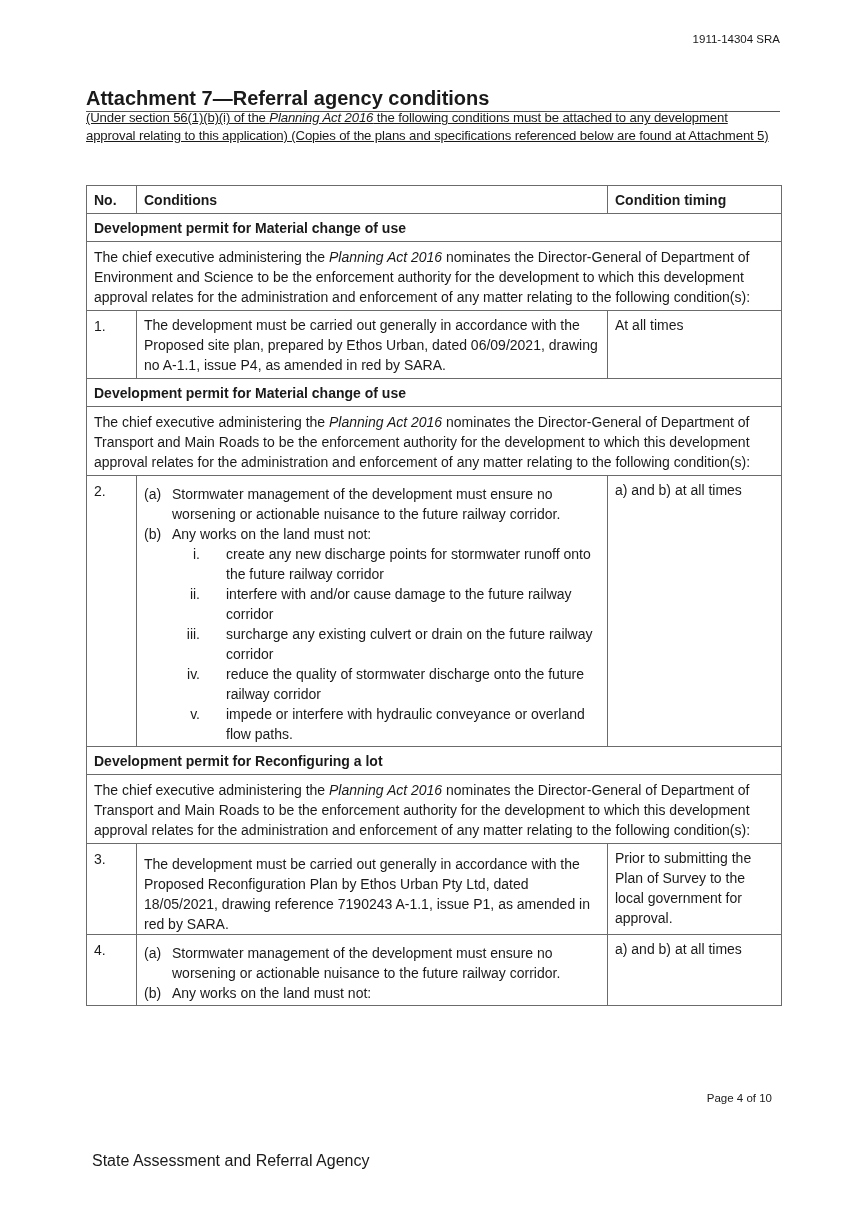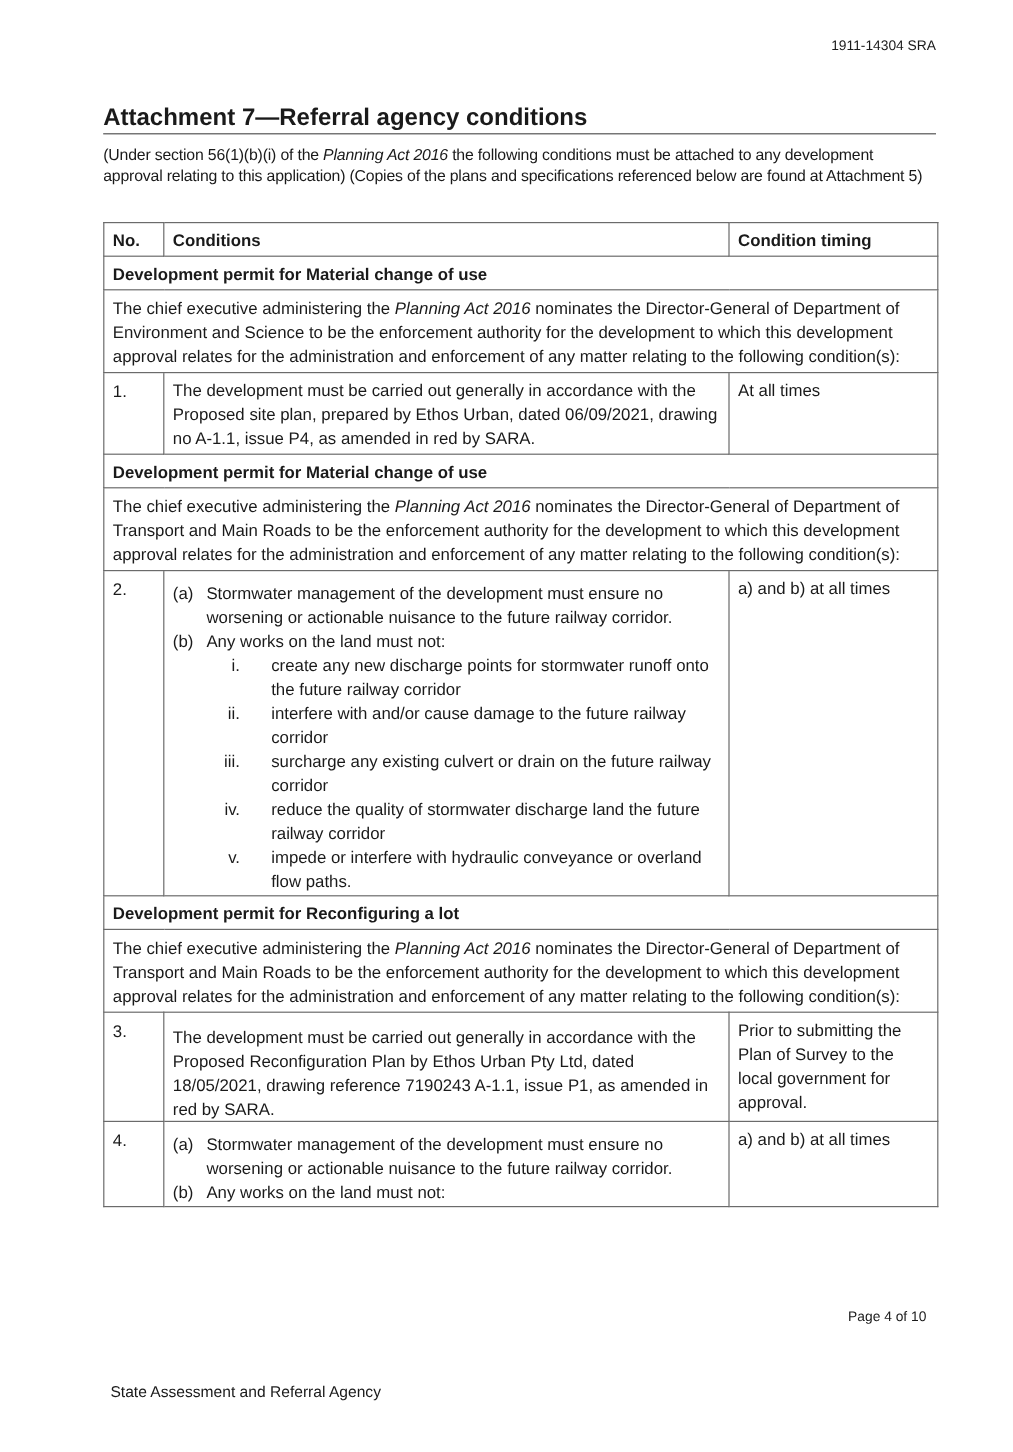--- a/index.html
+++ b/index.html
@@ -7,22 +7,22 @@
     width: 844px; height: 1210px; position: relative; overflow: hidden;
     font-family: "Liberation Sans", sans-serif; color: #1a1a1a;
   }
   .ref { position: absolute; top: 33px; right: 64px; font-size: 11.5px; }
   .title {
     position: absolute; left: 86px; top: 86px; width: 694px;
     font-size: 20px; font-weight: bold; margin: 0;
     border-bottom: 1.5px solid #555; padding-bottom: 1px; line-height: 24px;
   }
   .intro {
-    position: absolute; left: 86px; top: 120px; width: 694px;
-    font-size: 13.2px; line-height: 18px; margin: 0; letter-spacing: -0.15px;
+    position: absolute; left: 86px; top: 109px; width: 694px;
+    font-size: 13.2px; line-height: 18px; margin: 0; letter-spacing: -0.15px; text-decoration: underline;
   }
   .intro i { font-style: italic; }
   table.conds {
     position: absolute; left: 86px; top: 185px; width: 695px;
     border-collapse: collapse; font-size: 14px; table-layout: fixed;
   }
   table.conds td, table.conds th {
     border: 1.2px solid #6b6b6b; vertical-align: top; text-align: left;
     padding: 0 7px; line-height: 20px;
   }
@@ -39,21 +39,21 @@
   td.timing { padding-top: 4px !important; }
   td.cond-list { padding-top: 8px !important; padding-bottom: 2px !important; line-height: 22.3px; }
   .item { display: flex; }
   .item .lbl { width: 28px; flex: none; }
   .sub { display: flex; }
   .sub .rl { width: 54px; flex: none; text-align: right; padding-right: 26px; box-sizing: border-box; padding-left: 0; }
   .sub .rl { margin-left: 28px; width: 54px; }
   .sub .tx { flex: 1; }
   td.cond-3 { padding-top: 10px !important; padding-bottom: 0 !important; line-height: 22.3px; }
   td.timing-3 { padding-top: 4px !important; line-height: 20px; }
-  .footer-left { position: absolute; left: 92px; top: 1152px; font-size: 13px; }
+  .footer-left { position: absolute; left: 92px; top: 1152px; font-size: 16px; }
   .footer-right { position: absolute; right: 72px; top: 1092px; font-size: 11.5px; }
 </style>
 </head>
 <body>
 
 <div class="ref">1911-14304 SRA</div>
 
 <h1 class="title">Attachment 7—Referral agency conditions</h1>
 
 <p class="intro"><span>(Under section 56(1)(b)(i) of the </span><i>Planning Act 2016</i><span> the following conditions must be attached to any development approval relating to this application) (Copies of the plans and specifications referenced below are found at Attachment 5)</span></p>
@@ -107,21 +107,21 @@
       <div class="sub">
             <span class="rl">ii.</span>
             <span class="tx">interfere with and/or cause damage to the future railway corridor</span>
           </div>
       <div class="sub">
             <span class="rl">iii.</span>
             <span class="tx">surcharge any existing culvert or drain on the future railway corridor</span>
           </div>
       <div class="sub">
             <span class="rl">iv.</span>
-            <span class="tx">reduce the quality of stormwater discharge land the future railway corridor</span>
+            <span class="tx">reduce the quality of stormwater discharge onto the future railway corridor</span>
           </div>
       <div class="sub">
             <span class="rl">v.</span>
             <span class="tx">impede or interfere with hydraulic conveyance or overland flow paths.</span>
           </div>
     </td>
     <td class="timing">a) and b) at all times</td>
   </tr>
 
   <tr>

